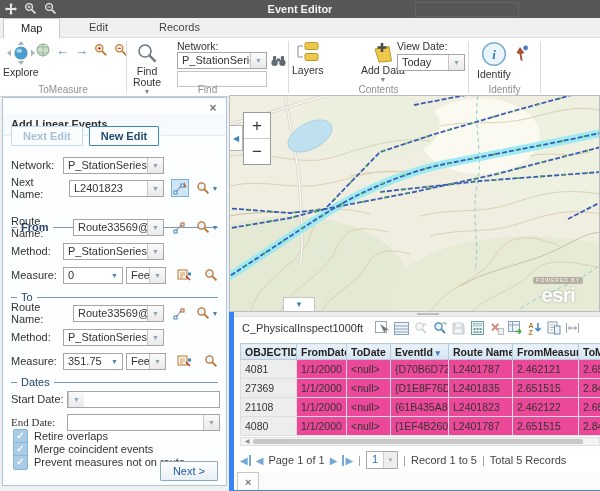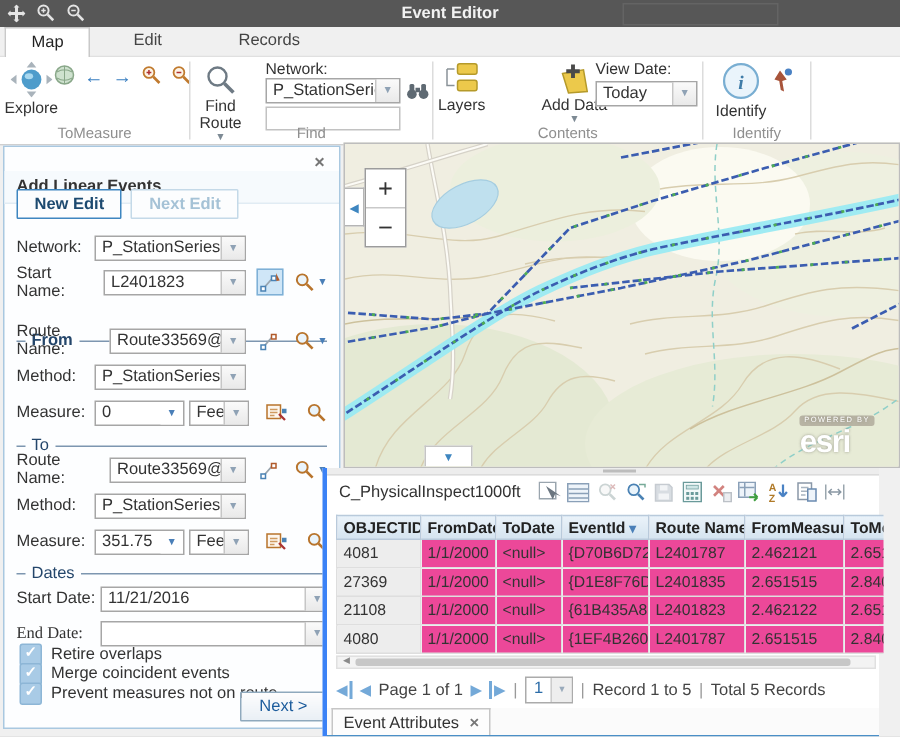--- a/index.html
+++ b/index.html
@@ -50,26 +50,26 @@
        color:#1c5c9c;padding:3px 12px;font-size:11px;border-radius:1px;}
   
   .map{position:absolute;left:229px;top:95px;width:371px;height:217px;background:#f0eee1;border:1px solid #bdbdbd;box-sizing:border-box;overflow:hidden;}
   .zoomctrl{position:absolute;left:13px;top:16px;width:26px;border:1px solid #9c9c9c;background:#fff;}
   .zoomctrl div{height:25px;line-height:25px;text-align:center;font-size:17px;color:#333;}
   .zoomctrl div:first-child{border-bottom:1px solid #c9c9c9;}
   .mapcollapse-left{position:absolute;left:0;top:29px;width:12px;height:24px;background:#fff;border:1px solid #b5b5b5;
        border-left:none;display:flex;align-items:center;justify-content:center;color:#3e86c0;font-size:8px;}
   .mapcollapse-bottom{position:absolute;left:53px;bottom:0;width:30px;height:13px;background:#fff;border:1px solid #c5c5c5;
        border-bottom:none;display:flex;align-items:center;justify-content:center;color:#3e86c0;font-size:8px;}
-  .esri{position:absolute;right:16px;bottom:6px;text-align:left;color:#fff;line-height:1;
+  .esri{position:absolute;right:16px;bottom:6px;text-align:center;color:#fff;line-height:1;
         text-shadow:0 0 2px rgba(120,120,110,.7);}
   .esri .pb{font-size:5px;letter-spacing:1px;background:#b8b4a4;padding:1px 3px;border-radius:2px;color:#fff;}
   .esri .e{font-size:21px;font-weight:bold;letter-spacing:-1px;}
   
-  .attr{position:absolute;left:215px;top:312px;width:371px;height:179px;background:#fff;border-left:3px solid #3b82f6;box-sizing:border-box;}
+  .attr{position:absolute;left:229px;top:312px;width:371px;height:179px;background:#fff;border-left:5px solid #3b82f6;box-sizing:border-box;}
   .splitter{position:absolute;left:0;top:0;right:0;height:4px;background:#ededed;border-bottom:1px solid #dcdcdc;}
   .splitter .grip{position:absolute;left:50%;top:1px;width:22px;height:2px;background:#bdbdbd;}
   .attr-toolbar{position:absolute;left:0;top:5px;right:0;height:22px;display:flex;align-items:center;padding-left:8px;}
   .attr-title{font-size:11px;color:#333;margin-right:10px;}
   .ticon{width:19px;height:17px;display:inline-flex;align-items:center;justify-content:center;}
   .tblwrap{position:absolute;left:6px;top:31px;width:365px;height:93px;overflow:hidden;}
   table.grid{border-collapse:collapse;table-layout:fixed;width:430px;}
   table.grid th{background:linear-gradient(#eaf2f9,#d5e4f0);border:1px solid #b9cadb;font-size:10.5px;
         font-weight:bold;color:#222;text-align:left;padding:1px 4px;height:13px;white-space:nowrap;overflow:hidden;}
   table.grid td{border:1px solid #dedede;font-size:10.5px;color:#333;padding:1px 4px;height:16px;
@@ -247,34 +247,34 @@
       <div class="rgroup-label">Identify</div>
     </div>
     <div class="rsep" style="left:540px;"></div>
   </div>
 
   <div class="panel">
     <div class="panel-header">Add Linear Events</div>
     <div class="panel-close">×</div>
 
     <div style="position:absolute;left:8px;top:28px;display:flex;gap:6px;">
+      <span class="btn disabled">Next Edit</span>
       <span class="btn">New Edit</span>
-      <span class="btn disabled">Next Edit</span>
     </div>
 
     <div class="prow" style="top:58px;">
       <span class="plbl" style="width:52px;">Network:</span>
       <span class="dd" style="width:101px;">
           <span class="v">P_StationSeries</span>
           <span class="a">▼</span>
         </span>
     </div>
 
     <div class="prow" style="top:81px;">
-      <span class="plbl" style="width:58px;">Start Name:</span>
+      <span class="plbl" style="width:58px;">Next Name:</span>
       <span class="dd" style="width:95px;">
           <span class="v">L2401823</span>
           <span class="a">▼</span>
         </span>
       <span class="mini active" style="margin-left:7px;">
           <svg width="14" height="14" viewBox="0 0 14 14">
             <path d="M2 12L9 4" stroke="#98a4ae" stroke-width="1.2"></path>
             <rect x="1" y="10" width="3" height="3" fill="#fff" stroke="#4a82b4"></rect>
             <rect x="8" y="3" width="3" height="3" fill="#fff" stroke="#4a82b4"></rect>
             <path d="M11 1l2.5 5-2.2.4z" fill="#b05a2a"></path>
@@ -402,21 +402,20 @@
           </svg>
         </span>
     </div>
 
     <div class="sect" style="top:277px;">
         <span>Dates</span>
       </div>
     <div class="prow" style="top:292px;">
       <span class="plbl" style="width:56px;">Start Date:</span>
       <span class="dd" style="flex:1;">
-          <span class="v">11/21/2016</span>
           <span class="a">▼</span>
         </span>
     </div>
     <div class="prow" style="top:315px;">
       <span class="plbl" style="width:56px;font-family:Liberation Serif, serif;">End Date:</span>
       <span class="dd" style="flex:1;">
           <span class="v"></span>
           <span class="a">▼</span>
         </span>
     </div>
@@ -675,20 +674,19 @@
           <span class="a">▼</span>
         </span>
       <span class="pgsep">|</span>
       <span>Record 1 to 5</span>
       <span class="pgsep">|</span>
       <span>Total 5 Records</span>
     </div>
 
     <div class="bottomtabs">
       <div class="btab">
-        <span>Event Attributes</span>
         <span class="x">×</span>
       </div>
       <div class="blueline"></div>
     </div>
   </div>
 
 </div>
 
 </body></html>

